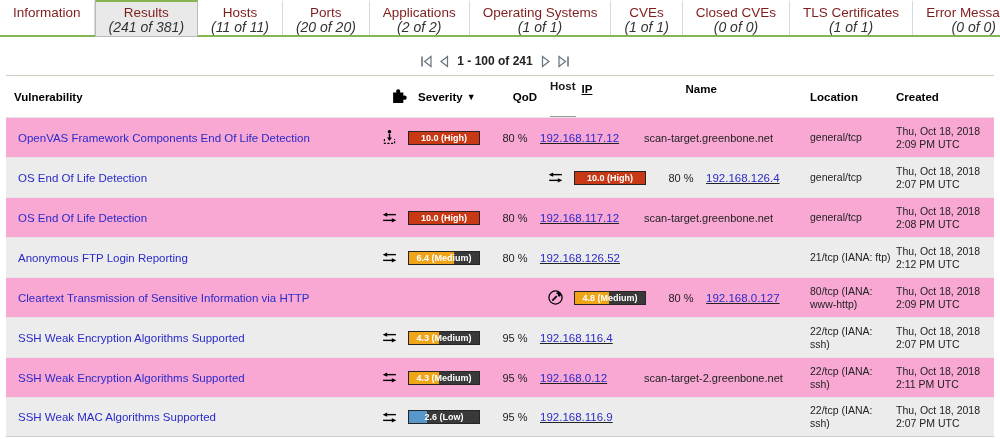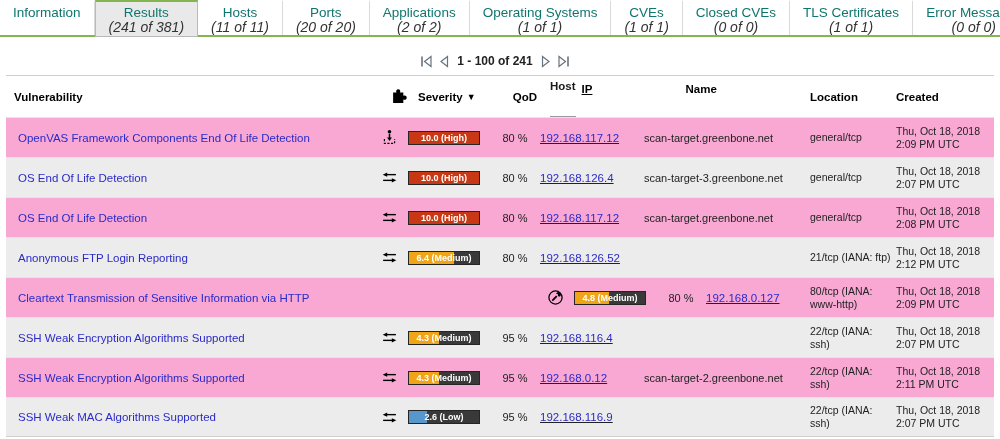--- a/index.html
+++ b/index.html
@@ -13,21 +13,21 @@
     font-family:"Liberation Sans","DejaVu Sans",sans-serif;
     background:#fff;color:#1a1a1a;font-size:12px;
   }
   
   .tabbar{display:flex;align-items:stretch;border-bottom:2px solid var(--green);}
   .tab{
     display:flex;flex-direction:column;align-items:center;justify-content:flex-start;
     padding:3px 13px 2px;border-top:2px solid transparent;border-right:1px solid #d9d9d9;
     cursor:pointer;background:#fff;white-space:nowrap;
   }
-  .tab-label{font-size:13.5px;color:#0f766e;line-height:16px;}
+  .tab-label{font-size:13.5px;color:#7f1d1d;line-height:16px;}
   .tab-count{font-size:14px;font-style:italic;color:#333;line-height:12px;min-height:12px;}
   .tab.active{
     background:#e9e9e9;border:1px solid #b9b9b9;border-top:2px solid var(--green);
     margin-bottom:-2px;position:relative;z-index:2;
   }
   
   .toolbar{display:flex;justify-content:center;align-items:center;padding:14px 10px 2px 0;height:36px;}
   .pagination{display:flex;align-items:center;gap:3px;}
   .pg-btn{display:inline-flex;align-items:center;cursor:pointer;}
   .pg-btn svg{display:block;}
@@ -228,21 +228,20 @@
       <div class="cell col-sev">
         <div class="sev-badge">
           <div class="sev-fill" style="width: 100%; background: rgb(200, 56, 20);"></div>
           <div class="sev-text">10.0 (High)</div>
         </div>
       </div>
       <div class="cell col-qod">80 %</div>
       <div class="cell col-ip">
         <span class="ip-link">192.168.126.4</span>
       </div>
-      <div class="cell col-name">scan-target-3.greenbone.net</div>
       <div class="cell col-loc">general/tcp</div>
       <div class="cell col-created">Thu, Oct 18, 2018 2:07 PM UTC</div>
     </div>
       <div class="trow">
       <div class="cell col-vuln">
         <span class="vuln-link">OS End Of Life Detection</span>
       </div>
       <div class="cell col-icon">
 
         <span class="sol-icon">

